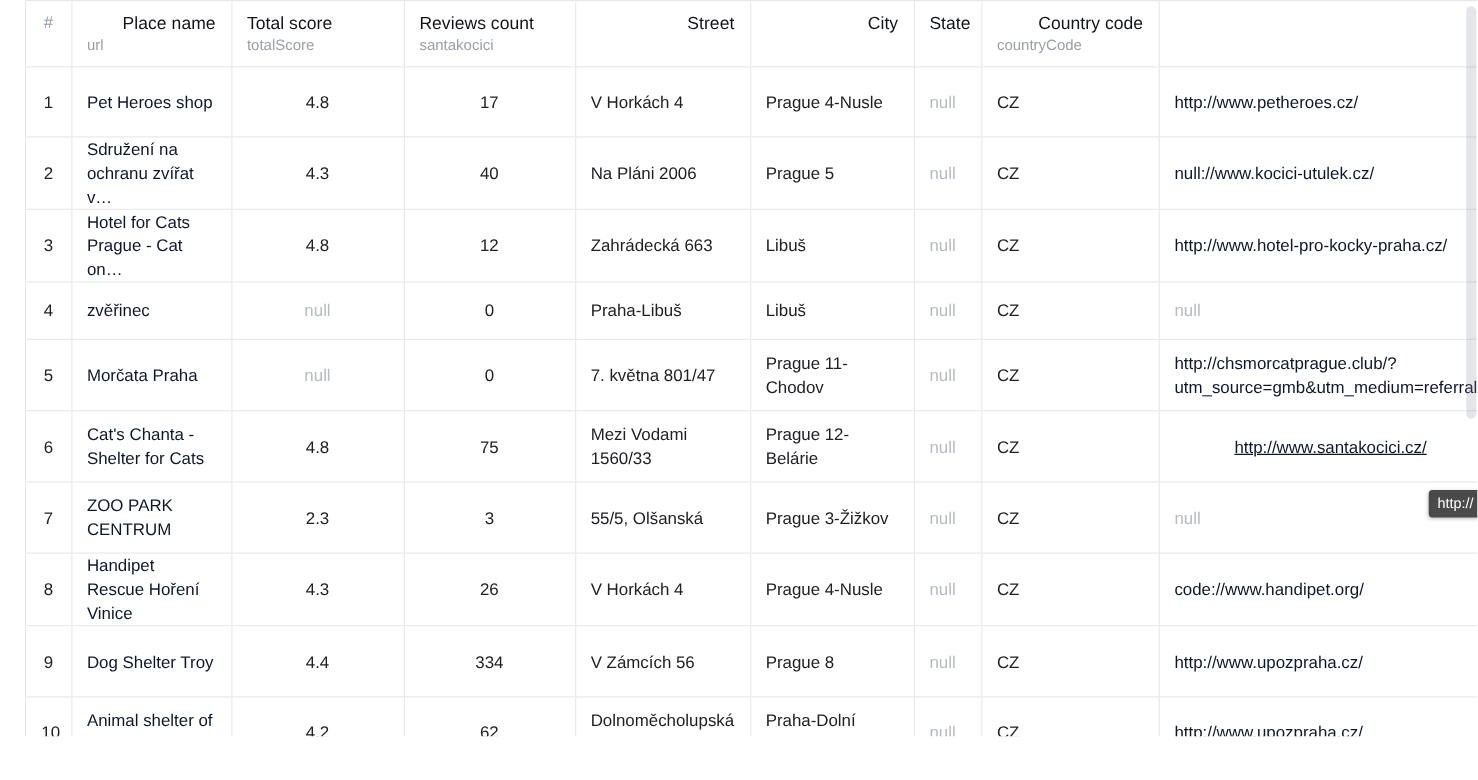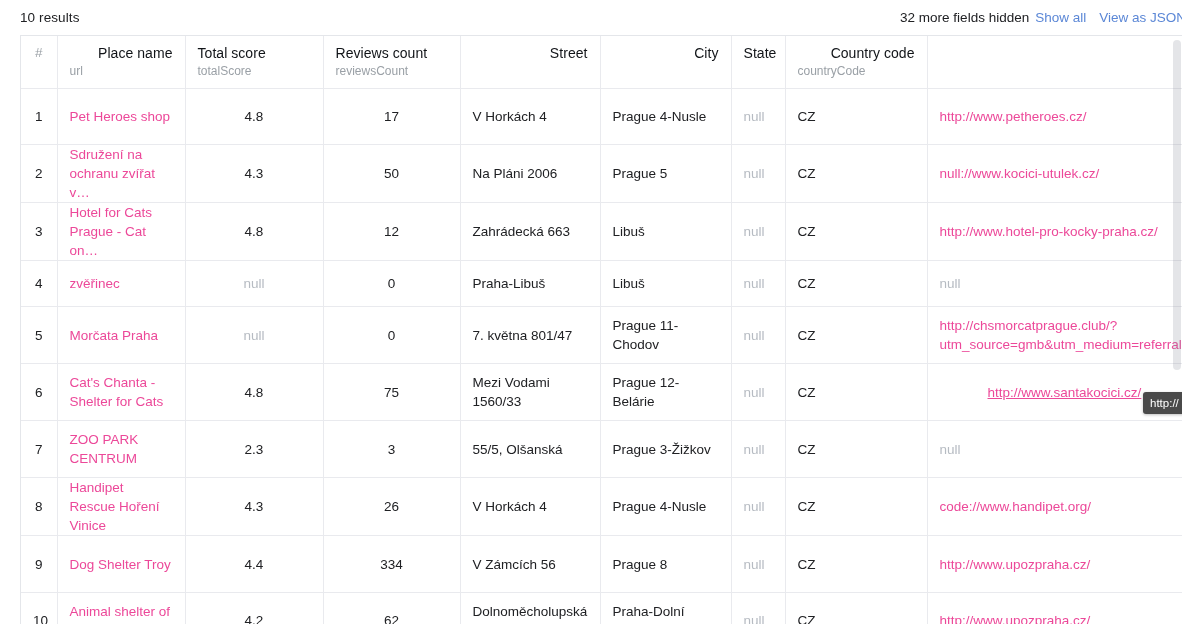--- a/index.html
+++ b/index.html
@@ -136,21 +136,21 @@
   
   table.grid tbody td { line-height: 19px; }
   td.idx {
     text-align: center;
     color: #9aa0a6;
     font-size: 13px;
     padding-left: 0; padding-right: 0;
   }
   td.num { text-align: center; font-variant-numeric: tabular-nums; }
   .cell-link {
-    color: #ec4899;
+    color: #0f172a;
     text-decoration: none;
     cursor: pointer;
     word-break: break-word;
   }
   .cell-link.hovered { text-decoration: underline; padding-left: 48px; }
   .null-val { color: #b6bbc2; }
   .wrap-cell { white-space: normal; overflow-wrap: anywhere; }
 
   
   .vscroll-track {
@@ -186,29 +186,20 @@
   }
 
   
   .cell-hover-bg { background: #fdfdfe; }
 </style>
 </head>
 <body>
 
 <div id="app">
 
-  <div class="topbar">
-    <span class="results-count">10 results</span>
-
-    <div class="topbar-right">
-      <span class="hidden-fields">32 more fields hidden</span>
-      <span class="link-action">Show all</span>
-      <span class="link-action second">View as JSON</span>
-    </div>
-  </div>
 
   <div class="table-wrap">
     <table class="grid">
       <colgroup>
         <col class="c-idx">
           <col class="c-name">
           <col class="c-score">
           <col class="c-rev">
         <col class="c-street">
           <col class="c-city">
@@ -225,21 +216,21 @@
           <th>
             <span class="th-main">Place name</span>
             <span class="th-sub">url</span>
           </th>
           <th class="align-right">
             <span class="th-main">Total score</span>
             <span class="th-sub">totalScore</span>
           </th>
           <th class="align-right">
             <span class="th-main">Reviews count</span>
-            <span class="th-sub">reviewsCount</span>
+            <span class="th-sub">santakocici</span>
           </th>
           <th>
             <span class="th-main">Street</span>
           </th>
           <th>
             <span class="th-main">City</span>
           </th>
           <th>
             <span class="th-main">State</span>
           </th>
@@ -262,21 +253,21 @@
             <td class="wrap-cell">V Horkách 4</td>
             <td class="wrap-cell">Prague 4-Nusle</td>
             <td><span class="null-val">null</span></td>
             <td>CZ</td>
             <td class="wrap-cell"><a class="cell-link">http://www.petheroes.cz/</a></td>
           </tr>
           <tr style="height: 57px;">
             <td class="idx">2</td>
             <td class="wrap-cell"><a class="cell-link">Sdružení na ochranu zvířat v…</a></td>
             <td class="num"><span>4.3</span></td>
-            <td class="num"><span>50</span></td>
+            <td class="num"><span>40</span></td>
             <td class="wrap-cell">Na Pláni 2006</td>
             <td class="wrap-cell">Prague 5</td>
             <td><span class="null-val">null</span></td>
             <td>CZ</td>
             <td class="wrap-cell"><a class="cell-link">null://www.kocici-utulek.cz/</a></td>
           </tr>
           <tr style="height: 57px;">
             <td class="idx">3</td>
             <td class="wrap-cell"><a class="cell-link">Hotel for Cats Prague - Cat on…</a></td>
             <td class="num"><span>4.8</span></td>

